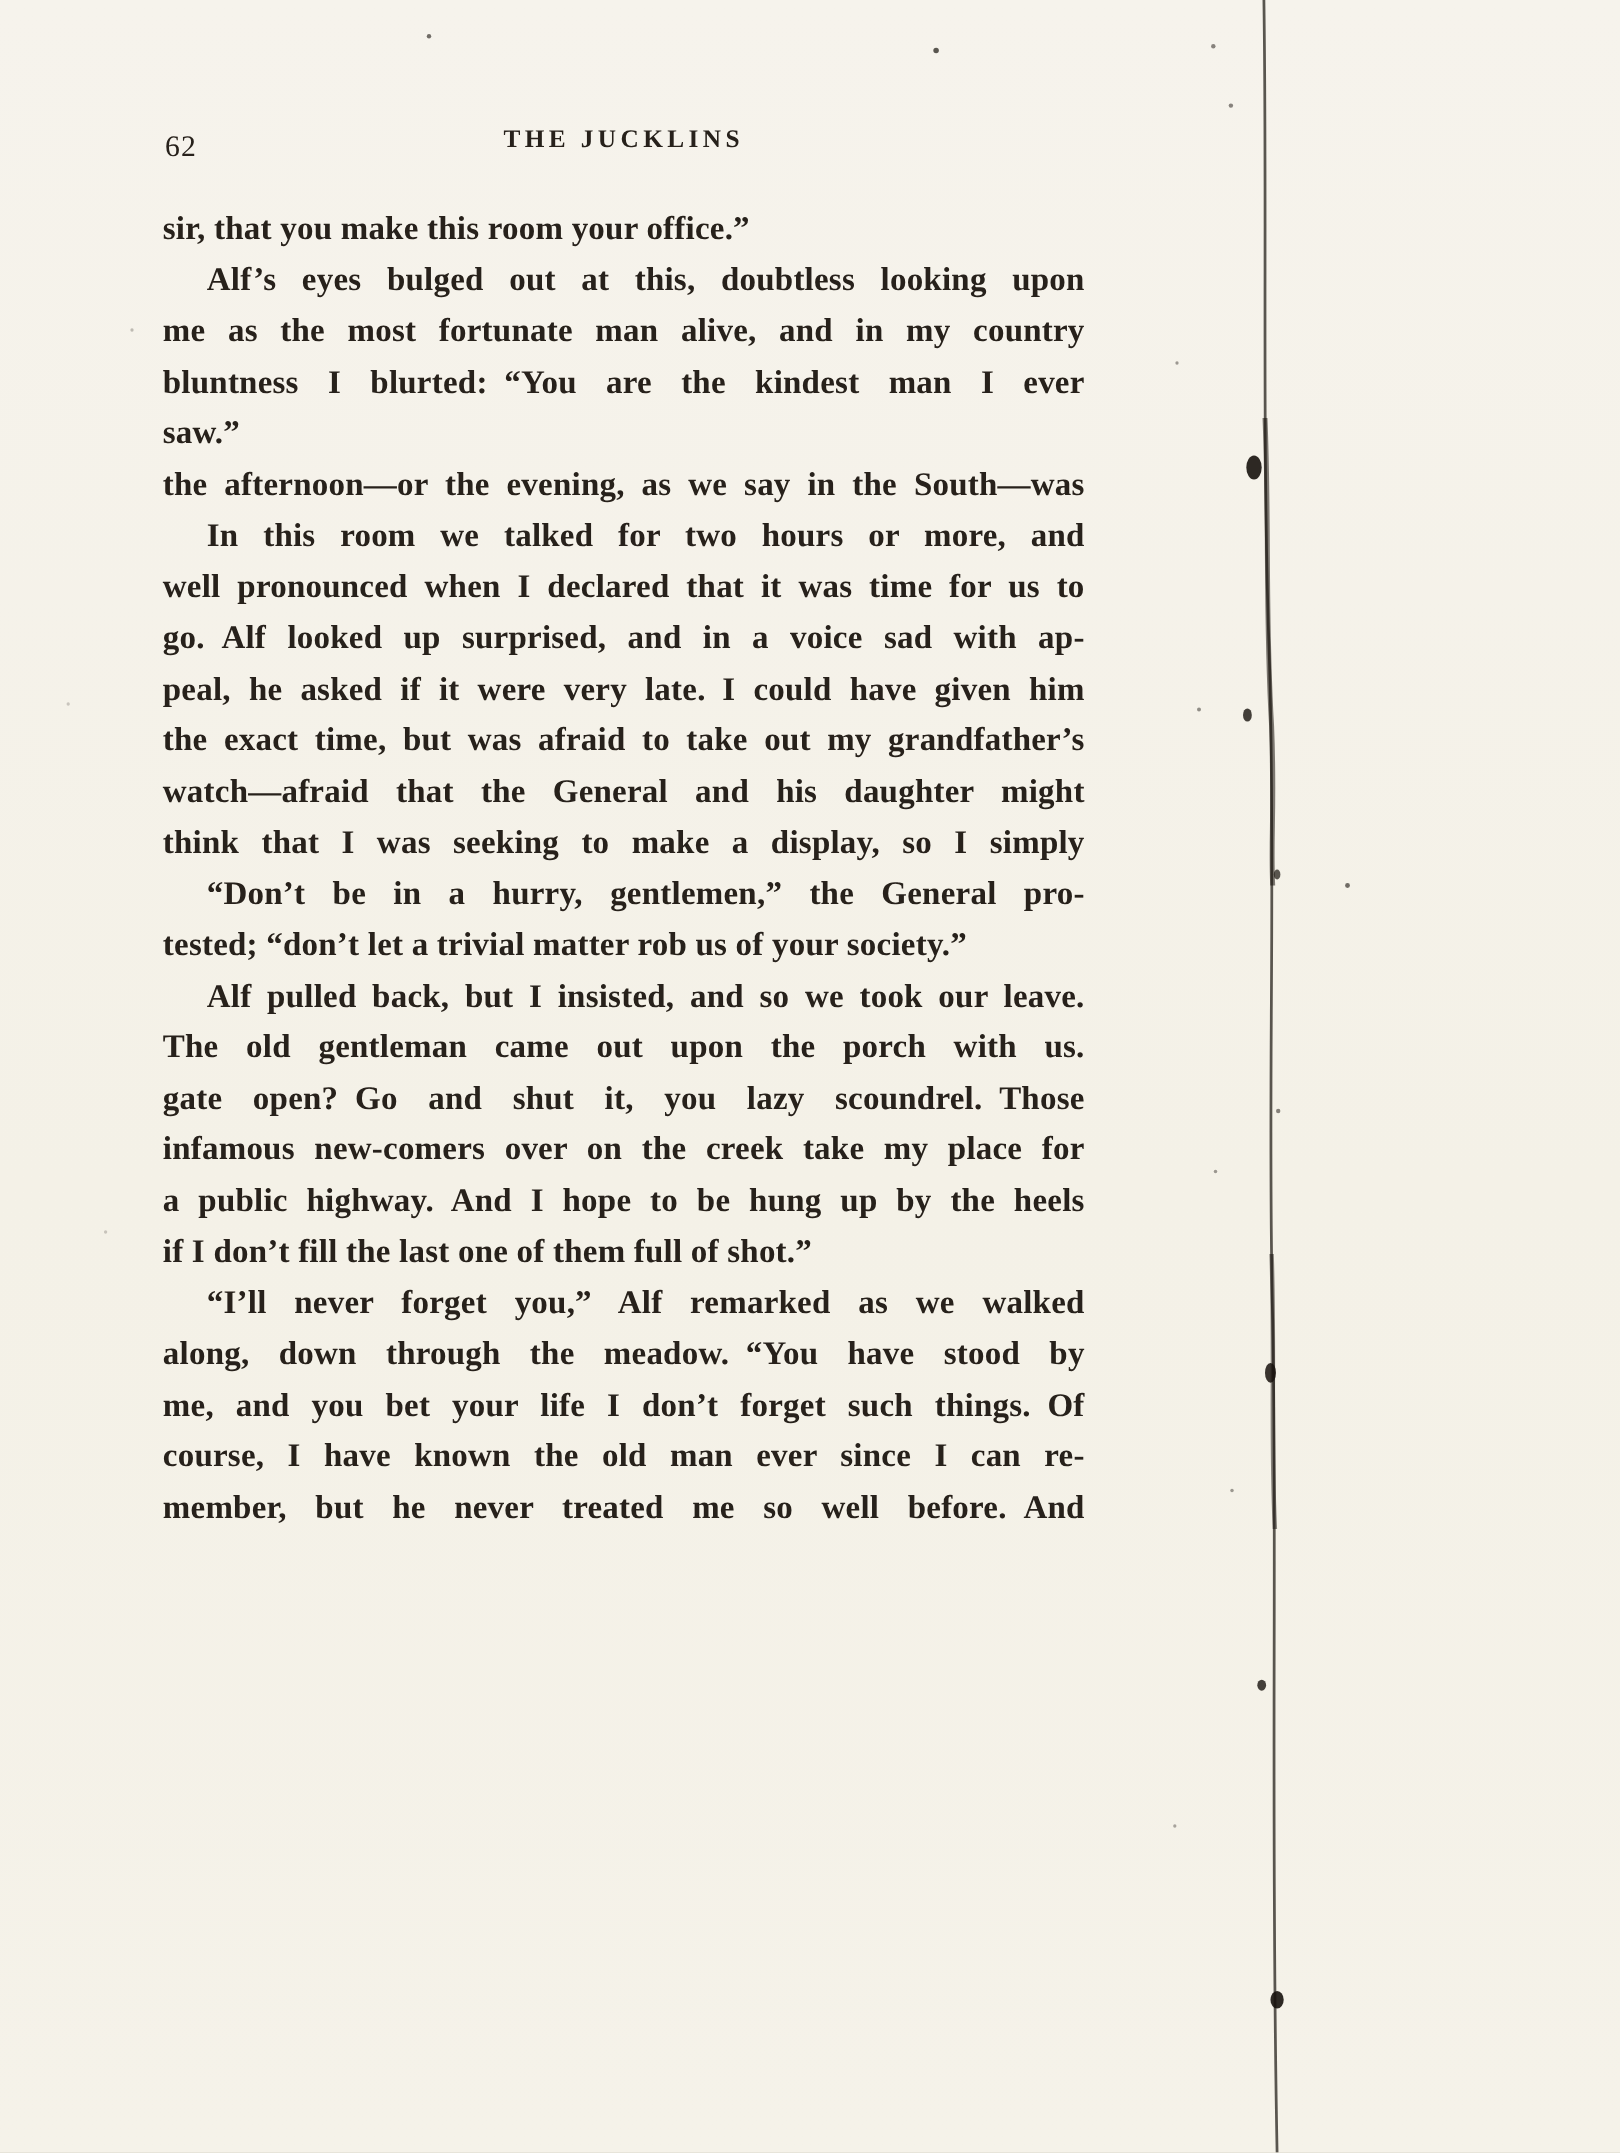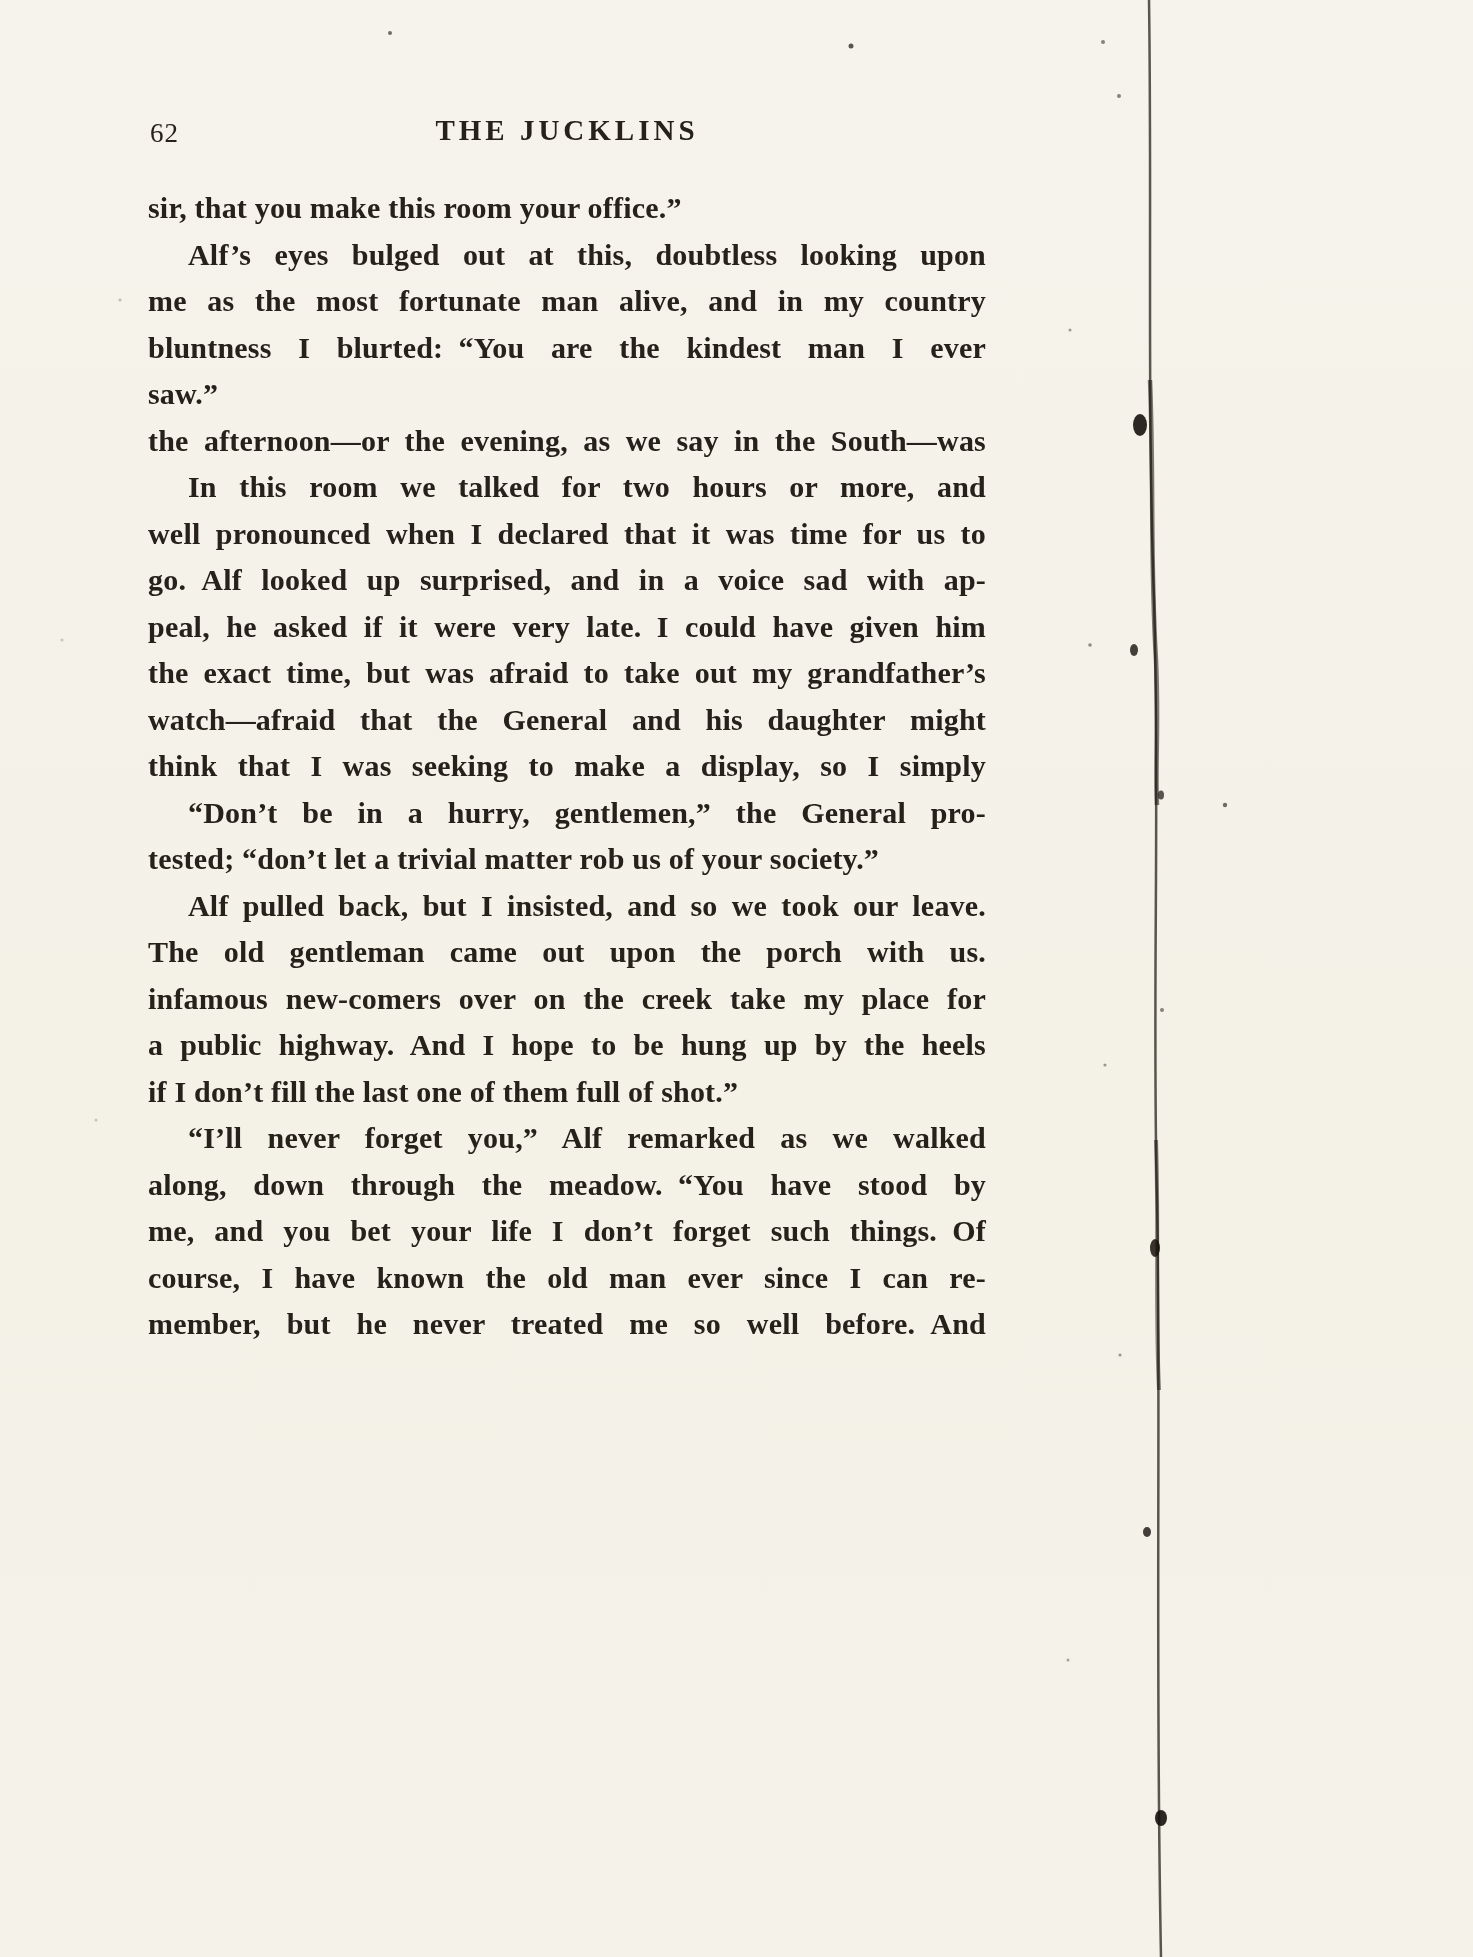--- a/index.html
+++ b/index.html
@@ -24,21 +24,21 @@
   }
   .page-number {
     position: absolute;
     left: 2px;
     top: 4px;
     font-size: 27px;
     letter-spacing: 1px;
   }
   .book-title {
     text-align: center;
-    font-size: 29px;
+    font-size: 23px;
     font-weight: 600;
     letter-spacing: 4px;
   }
 
   .body-text {
     position: absolute;
     left: 148px;
     top: 185px;
     width: 838px;
     font-size: 30px;
@@ -91,20 +91,21 @@
         <div class="line">watch—afraid that the General and his daughter might</div>
         <div class="line">think that I was seeking to make a display, so I simply</div>
       </div>
       <div class="paragraph">
         <div class="line indent">“Don’t be in a hurry, gentlemen,” the General pro-</div>
         <div class="line last">tested; “don’t let a trivial matter rob us of your society.”</div>
       </div>
       <div class="paragraph">
         <div class="line indent">Alf pulled back, but I insisted, and so we took our leave.</div>
         <div class="line">The old gentleman came out upon the porch with us.</div>
+        <div class="line">gate open? Go and shut it, you lazy scoundrel. Those</div>
         <div class="line">infamous new-comers over on the creek take my place for</div>
         <div class="line">a public highway. And I hope to be hung up by the heels</div>
         <div class="line last">if I don’t fill the last one of them full of shot.”</div>
       </div>
       <div class="paragraph">
         <div class="line indent">“I’ll never forget you,” Alf remarked as we walked</div>
         <div class="line">along, down through the meadow. “You have stood by</div>
         <div class="line">me, and you bet your life I don’t forget such things. Of</div>
         <div class="line">course, I have known the old man ever since I can re-</div>
         <div class="line">member, but he never treated me so well before. And</div>

